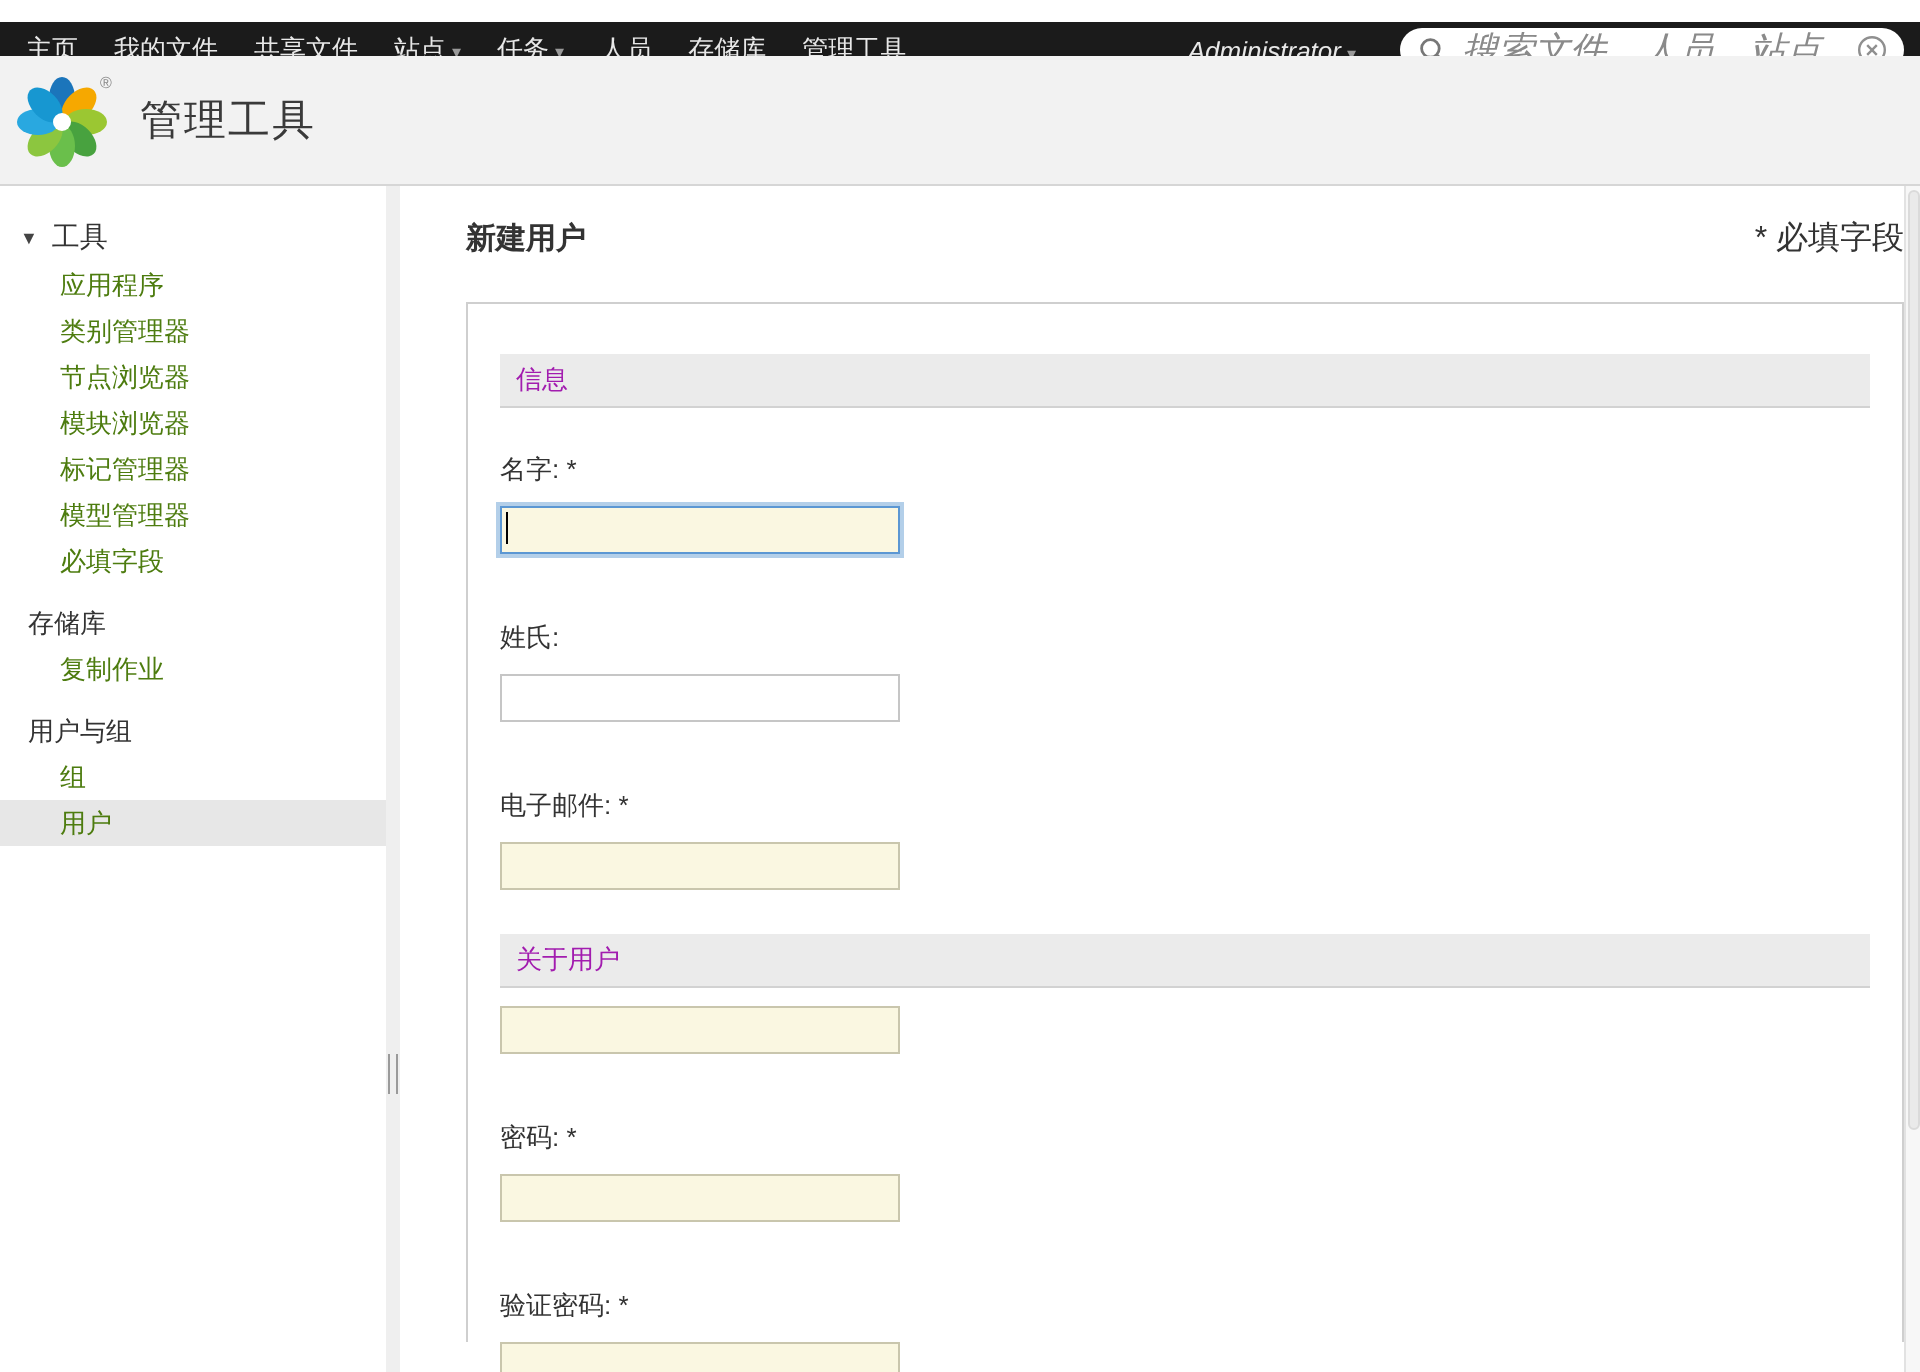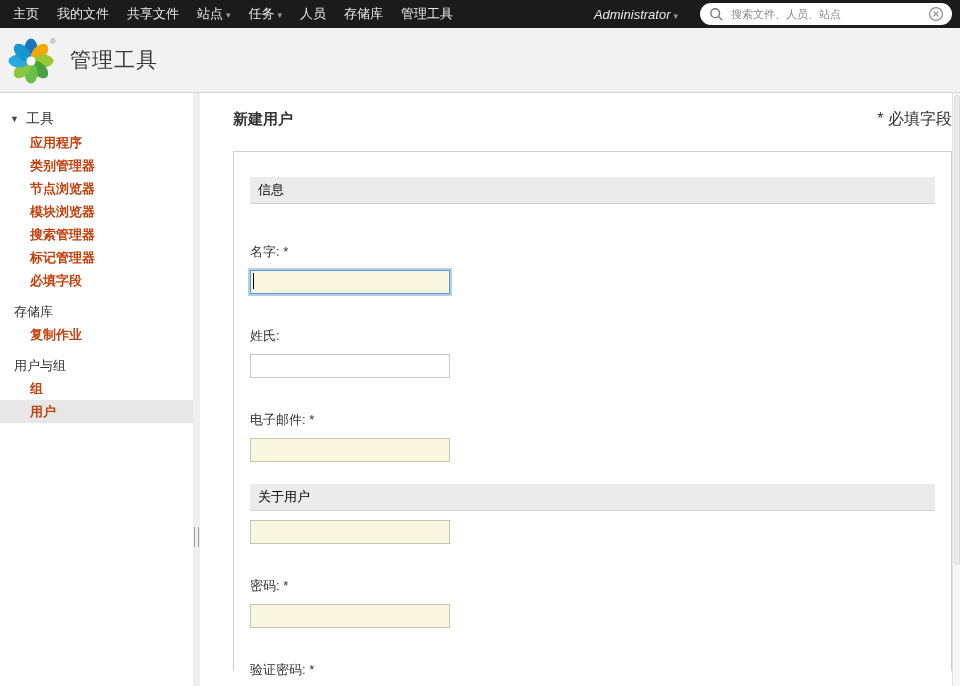--- a/index.html
+++ b/index.html
@@ -1,53 +1,53 @@
 <!DOCTYPE html>
 <html><head>
 <meta charset="utf-8">
 <style>
   * { margin:0; padding:0; box-sizing:border-box; }
   html,body { width:960px; height:686px; overflow:hidden; background:#fff;
     font-family:"Liberation Sans","DejaVu Sans",sans-serif; }
   .app { position:relative; width:960px; height:686px; overflow:hidden; }
 
   
-  .topnav { position:absolute; top:0; left:0; width:960px; height:28px;
+  .topnav { position:absolute; top:11px; left:0; width:960px; height:28px;
     background:#1b1b1b; display:flex; align-items:center; padding:0 8px 0 4px; }
   .topnav a { color:#e8e8e8; font-size:13px; text-decoration:none;
     padding:0 9px; line-height:28px; white-space:nowrap; cursor:pointer; }
   .caret { color:#9a9a9a; font-size:9px; margin-left:3px; }
   .nav-right { margin-left:auto; display:flex; align-items:center; }
   .user-menu { color:#e8e8e8; font-size:13px; padding:0 10px; cursor:pointer; white-space:nowrap;font-style:italic; }
   .search-pill { width:252px; height:22px; background:#fff; border-radius:12px;
     display:flex; align-items:center; padding:0 8px 0 9px; margin-left:12px; }
-  .search-pill input { border:none; outline:none; flex:1; font-size:11px;
+  .search-pill input { border:none; outline:none; flex:1; font-size:18px;
     color:#1d4ed8; background:transparent; min-width:0;
-    font-family:"Liberation Sans","DejaVu Sans",sans-serif; }
+    font-family:"Liberation Sans","DejaVu Sans",sans-serif;font-style:italic; }
   .search-pill input::placeholder { color:#8a8a8a; opacity:1; }
   .mag-icon, .clear-icon { flex:0 0 auto; display:block; }
 
   
   .header { position:absolute; top:28px; left:0; width:960px; height:65px;
     background:#f2f2f2; border-bottom:1px solid #d6d6d6;
     display:flex; align-items:center; }
   .logo-wrap { position:relative; width:52px; height:52px; margin-left:6px; }
   .page-title { font-size:21px; color:#3a3a3a; margin-left:12px; letter-spacing:1px; }
 
   
   .body { position:absolute; top:93px; left:0; width:960px; height:593px; background:#fff; }
 
   
   .sidebar { position:absolute; left:0; top:0; width:193px; height:593px;
     background:#fff; font-size:13px; color:#333; padding-top:14px; }
   .tree-head { display:flex; align-items:center; padding-left:10px; height:24px; cursor:pointer; }
   .twisty { font-size:9px; color:#444; margin-right:7px; }
   .tree-head span.lbl { font-size:14px; }
-  .tree-item { display:block; padding-left:30px; line-height:23px; color:#c2410c;
-    text-decoration:none; cursor:pointer;font-weight:bold; }
+  .tree-item { display:block; padding-left:30px; line-height:23px; color:#4d7c0f;
+    text-decoration:none; cursor:pointer; }
   .tree-item.selected { background:#e7e7e7; }
   .tree-sect { padding-left:14px; line-height:22px; margin-top:9px; font-size:13px; }
 
   
   .splitter { position:absolute; left:193px; top:0; width:7px; height:593px;
     background:#efefef; cursor:col-resize; }
   .splitter .grip { position:absolute; left:1px; top:434px; width:5px; height:20px;
     border-left:1px solid #9a9a9a; border-right:1px solid #9a9a9a; }
 
   
@@ -58,23 +58,23 @@
 
   
   .main { position:absolute; left:216px; top:0; width:752px; height:593px; }
   .main-head { display:flex; align-items:baseline; margin:16px 16px 0 17px; }
   .main-title { font-size:15px; font-weight:bold; color:#333; }
   .required-note { margin-left:auto; font-size:16px; color:#333; }
 
   .form-panel { margin:21px 16px 0 17px; background:#fff;
     border:1px solid #cfcfcf; border-bottom:none; padding:25px 16px 0 16px; height:520px; }
   .section-bar { background:#ebebeb; border-bottom:1px solid #d2d2d2;
-    height:27px; line-height:26px; padding-left:8px; font-size:13px; color:#000000; }
+    height:27px; line-height:26px; padding-left:8px; font-size:13px; color:#a21caf; }
   .section-bar.second { margin-top:22px; }
-  .field-label { margin-top:39px; font-size:13px; color:#333; }
+  .field-label { margin-top:22px; font-size:13px; color:#333; }
   .field-label.tight { margin-top:33px; }
   .txt { display:block; margin-top:9px; width:200px; height:24px;
     border:1px solid #c6c6c6; background:#fff; font-size:13px; padding:0 4px;
     outline:none; font-family:"Liberation Sans","DejaVu Sans",sans-serif; }
   .txt.req { background:#faf7e1; border-color:#c9c6ad; }
   .txt.focused { background:#faf7e1; border:1px solid #5b97d3;
     box-shadow:0 0 0 2px #b3cfe9; position:relative; }
   .caret-bar { position:absolute; left:3px; top:3px; width:1px; height:16px; background:#000; }
   .focus-wrap { position:relative; width:200px; margin-top:9px; }
   .focus-wrap .txt { margin-top:0; }
@@ -153,22 +153,22 @@
 
     <div class="sidebar">
       <div class="tree-head">
         <span class="twisty">▼</span>
         <span class="lbl">工具</span>
       </div>
       <a class="tree-item">应用程序</a>
       <a class="tree-item">类别管理器</a>
       <a class="tree-item">节点浏览器</a>
       <a class="tree-item">模块浏览器</a>
-      <a class="tree-item">搜索管理器</a>
       <a class="tree-item">标记管理器</a>
+      <a class="tree-item">模型管理器</a>
       <a class="tree-item">必填字段</a>
 
       <div class="tree-sect">存储库</div>
       <a class="tree-item">复制作业</a>
 
       <div class="tree-sect">用户与组</div>
       <a class="tree-item">组</a>
       <a class="tree-item selected">用户</a>
     </div>
 

